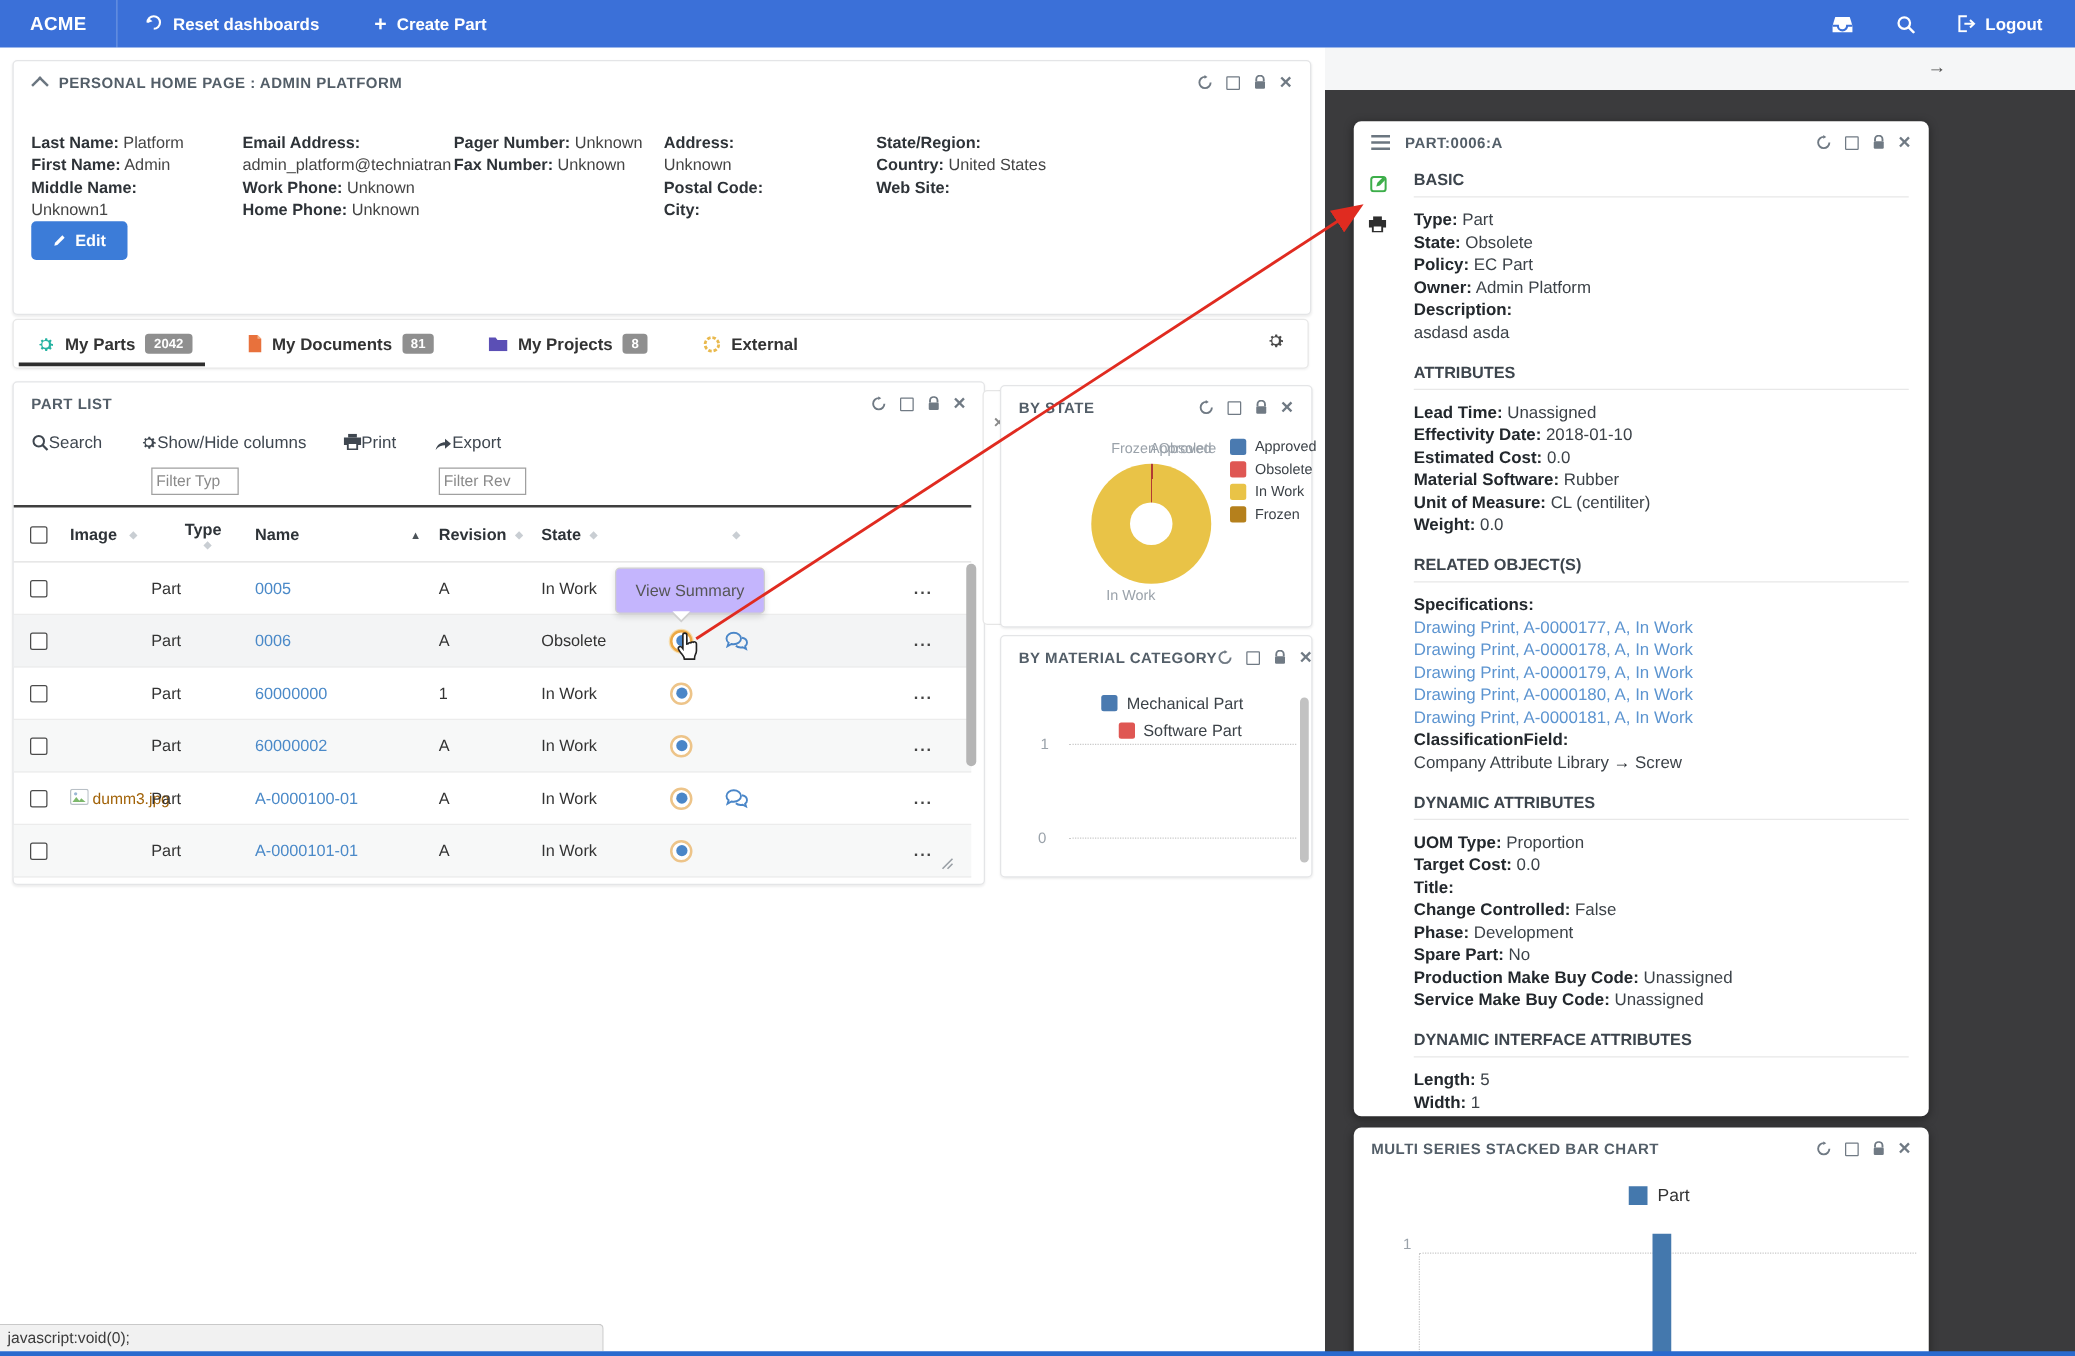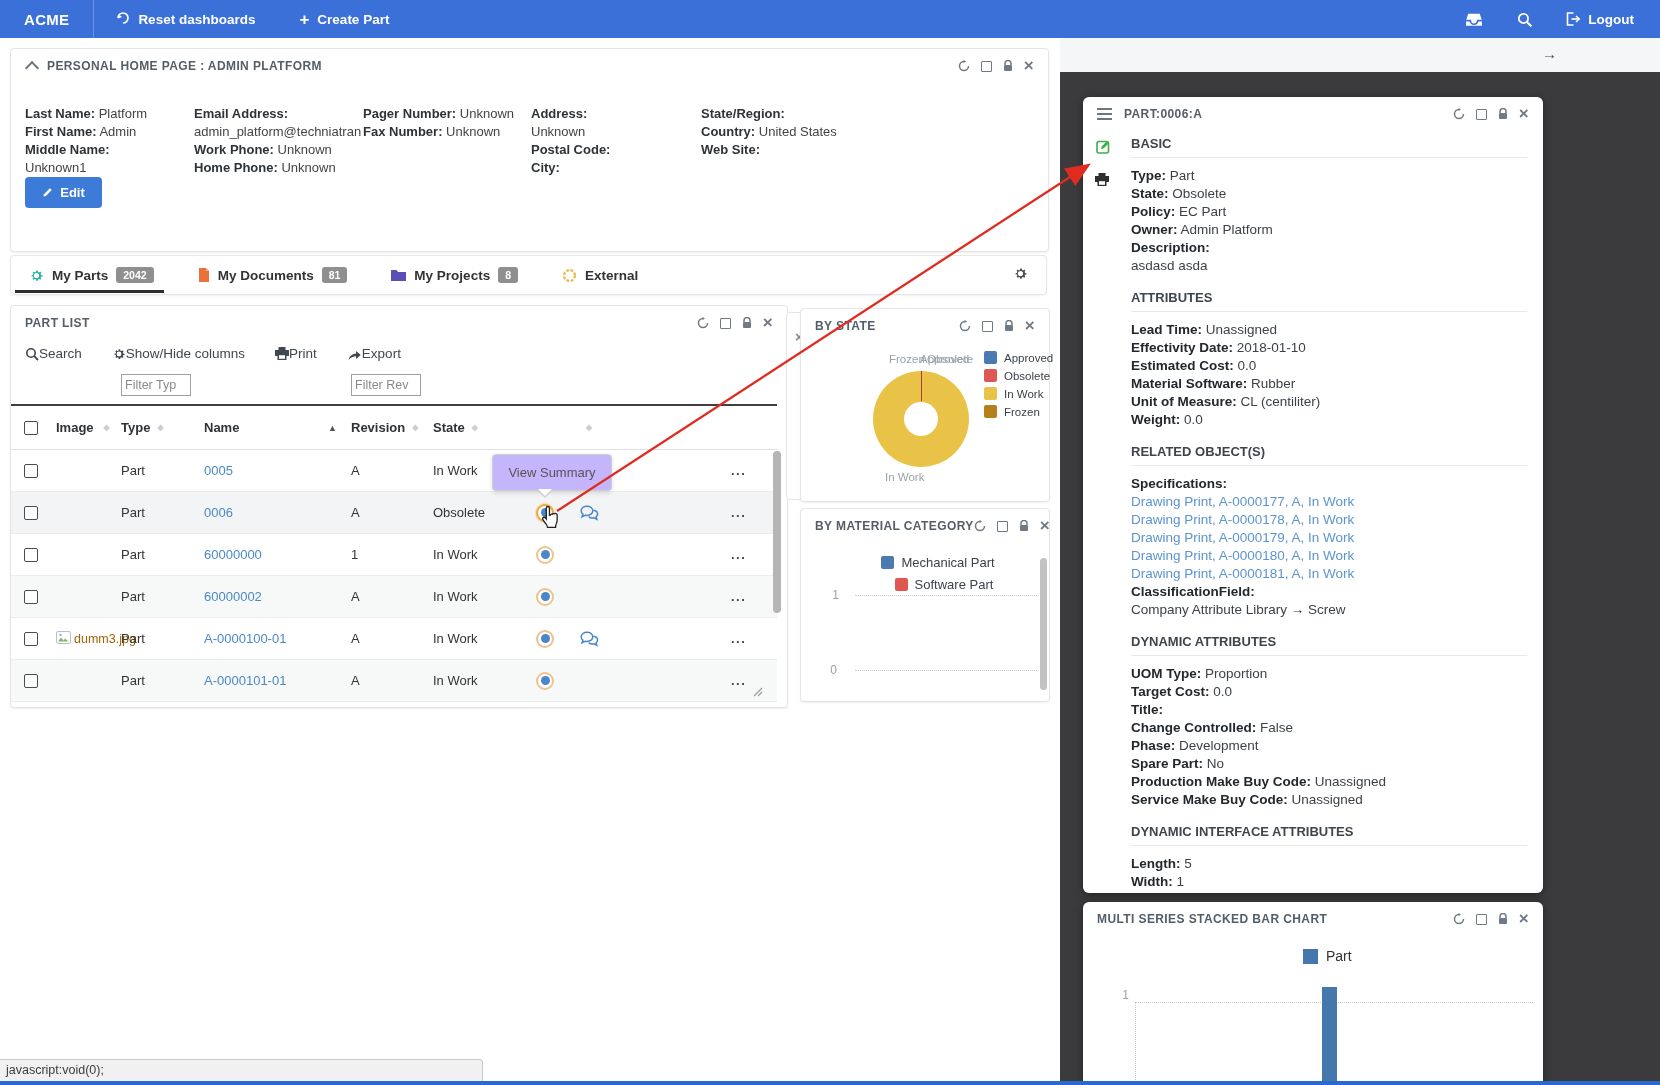--- a/index.html
+++ b/index.html
@@ -59,21 +59,21 @@
        font-family:"Liberation Sans",sans-serif;color:#555;padding:0 3px;}
   .flt::placeholder{color:#8a8a8a;}
   #flt1{left:110px;} #flt2{left:340px;}
   .tblwrap{position:absolute;left:0;top:98px;width:766px;}
   .thead{display:flex;align-items:center;height:43px;border-top:2px solid #3f3f3f;border-bottom:1px solid #e0e0e0;
          font-size:13px;font-weight:bold;color:#2e3338;}
   .trow{display:flex;align-items:center;height:41px;border-bottom:1px solid #ececec;font-size:13px;color:#333;}
   .tbody .trow:nth-child(even){background:#f7f8f8;}
   .c-check{width:45px;padding-left:13px;box-sizing:border-box;display:flex;align-items:center;}
   .c-img{width:65px;display:flex;align-items:center;gap:3px;white-space:nowrap;overflow:visible;}
-  .c-type{width:83px;} .c-name{width:147px;display:flex;align-items:center;} .c-rev{width:82px;} .c-state{width:90px;}
+  .c-type{width:83px;flex-direction:column;} .c-name{width:147px;display:flex;align-items:center;} .c-rev{width:82px;} .c-state{width:90px;}
   .c-eye,.c-chat{width:44px;display:flex;justify-content:center;align-items:center;}
   .c-dots{margin-left:auto;width:46px;font-weight:bold;color:#444;letter-spacing:1.5px;cursor:pointer;}
   .cb{width:12px;height:12px;border:1.5px solid #4b4b4b;border-radius:2px;background:#fff;display:inline-block;cursor:pointer;}
   .dia{color:#c9ced3;font-size:8px;margin-left:7px;}
   .asc{color:#4c5359;font-size:9px;margin-left:auto;margin-right:14px;}
   .nlink{color:#4a89c8;text-decoration:none;cursor:pointer;}
   .imgname{font-size:12.5px;color:#a16207;}
   .eye{width:14px;height:14px;border-radius:50%;border:2px solid #edc489;background:#fff;position:relative;
        display:inline-block;cursor:pointer;}
   .eye::after{content:"";position:absolute;inset:2.5px;border-radius:50%;background:#4a86c8;}

